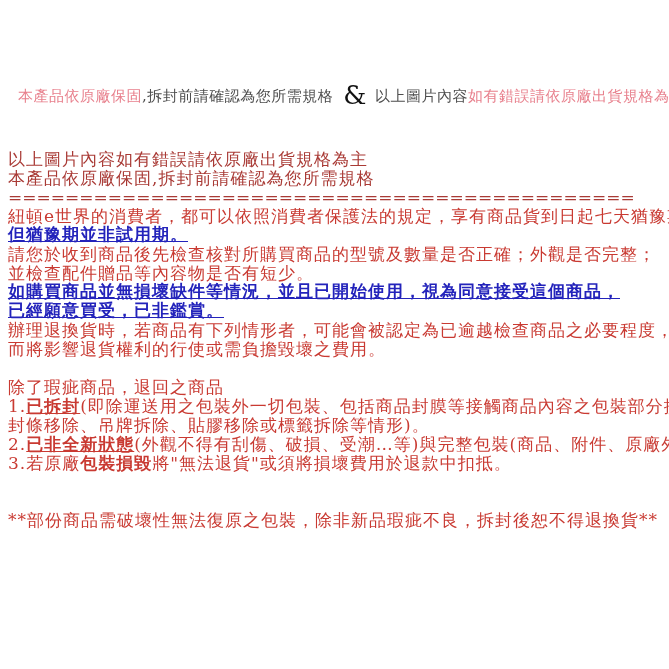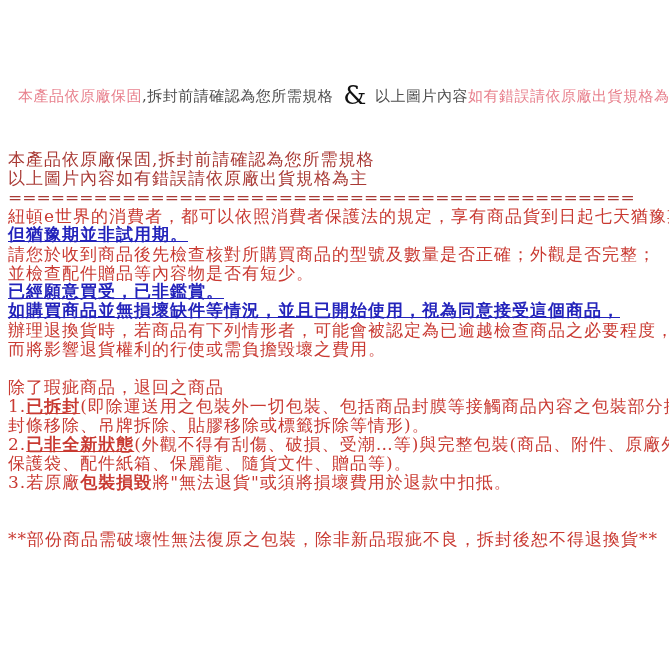--- a/index.html
+++ b/index.html
@@ -64,35 +64,34 @@
 </head>
 <body>
 
 <div class="page">
 
   <div class="banner">
     <span class="pink">本產品依原廠保固</span><span class="gray">,拆封前請確認為您所需規格</span><span class="amp">&amp;</span><span class="gray">以上圖片內容</span><span class="pink">如有錯誤請依原廠出貨規格為主</span>
   </div>
 
   <div class="notice">
+    <div class="line darkred">以上圖片內容如有錯誤請依原廠出貨規格為主</div>
     <div class="line darkred">本產品依原廠保固,拆封前請確認為您所需規格</div>
-    <div class="line darkred">以上圖片內容如有錯誤請依原廠出貨規格為主</div>
     <div class="line darkred divider">============================================</div>
     <div class="line red">紐頓e世界的消費者，都可以依照消費者保護法的規定，享有商品貨到日起七天猶豫期的權益。</div>
     <div class="line blue u">但猶豫期並非試用期。</div>
     <div class="line red">請您於收到商品後先檢查核對所購買商品的型號及數量是否正確；外觀是否完整；</div>
     <div class="line red">並檢查配件贈品等內容物是否有短少。</div>
+    <div class="line blue u">如購買商品並無損壞缺件等情況，並且已開始使用，視為同意接受這個商品，</div>
     <div class="line blue u">已經願意買受，已非鑑賞。</div>
-    <div class="line blue u">如購買商品並無損壞缺件等情況，並且已開始使用，視為同意接受這個商品，</div>
     <div class="line red">辦理退換貨時，若商品有下列情形者，可能會被認定為已逾越檢查商品之必要程度，</div>
     <div class="line red">而將影響退貨權利的行使或需負擔毀壞之費用。</div>
     <div class="gap1"></div>
     <div class="line red">除了瑕疵商品，退回之商品</div>
     <div class="line red"><span>1.</span><span class="bold u">已拆封</span><span>(即除運送用之包裝外一切包裝、包括商品封膜等接觸商品內容之包裝部分損傷折痕、</span></div>
     <div class="line red">封條移除、吊牌拆除、貼膠移除或標籤拆除等情形)。</div>
     <div class="line red"><span>2.</span><span class="bold u">已非全新狀態</span><span>(外觀不得有刮傷、破損、受潮…等)與完整包裝(商品、附件、原廠外盒、</span></div>
-    <div class="line red">保護袋、配件紙箱、保麗龍、隨貨文件、贈品等)。</div>
     <div class="line red"><span>3.</span><span>若原廠</span><span class="bold">包裝損毀</span><span>將"無法退貨"或須將損壞費用於退款中扣抵。</span></div>
     <div class="gap2"></div>
     <div class="line red">**部份商品需破壞性無法復原之包裝，除非新品瑕疵不良，拆封後恕不得退換貨**</div>
   </div>
 
 </div>
 
 </body></html>

